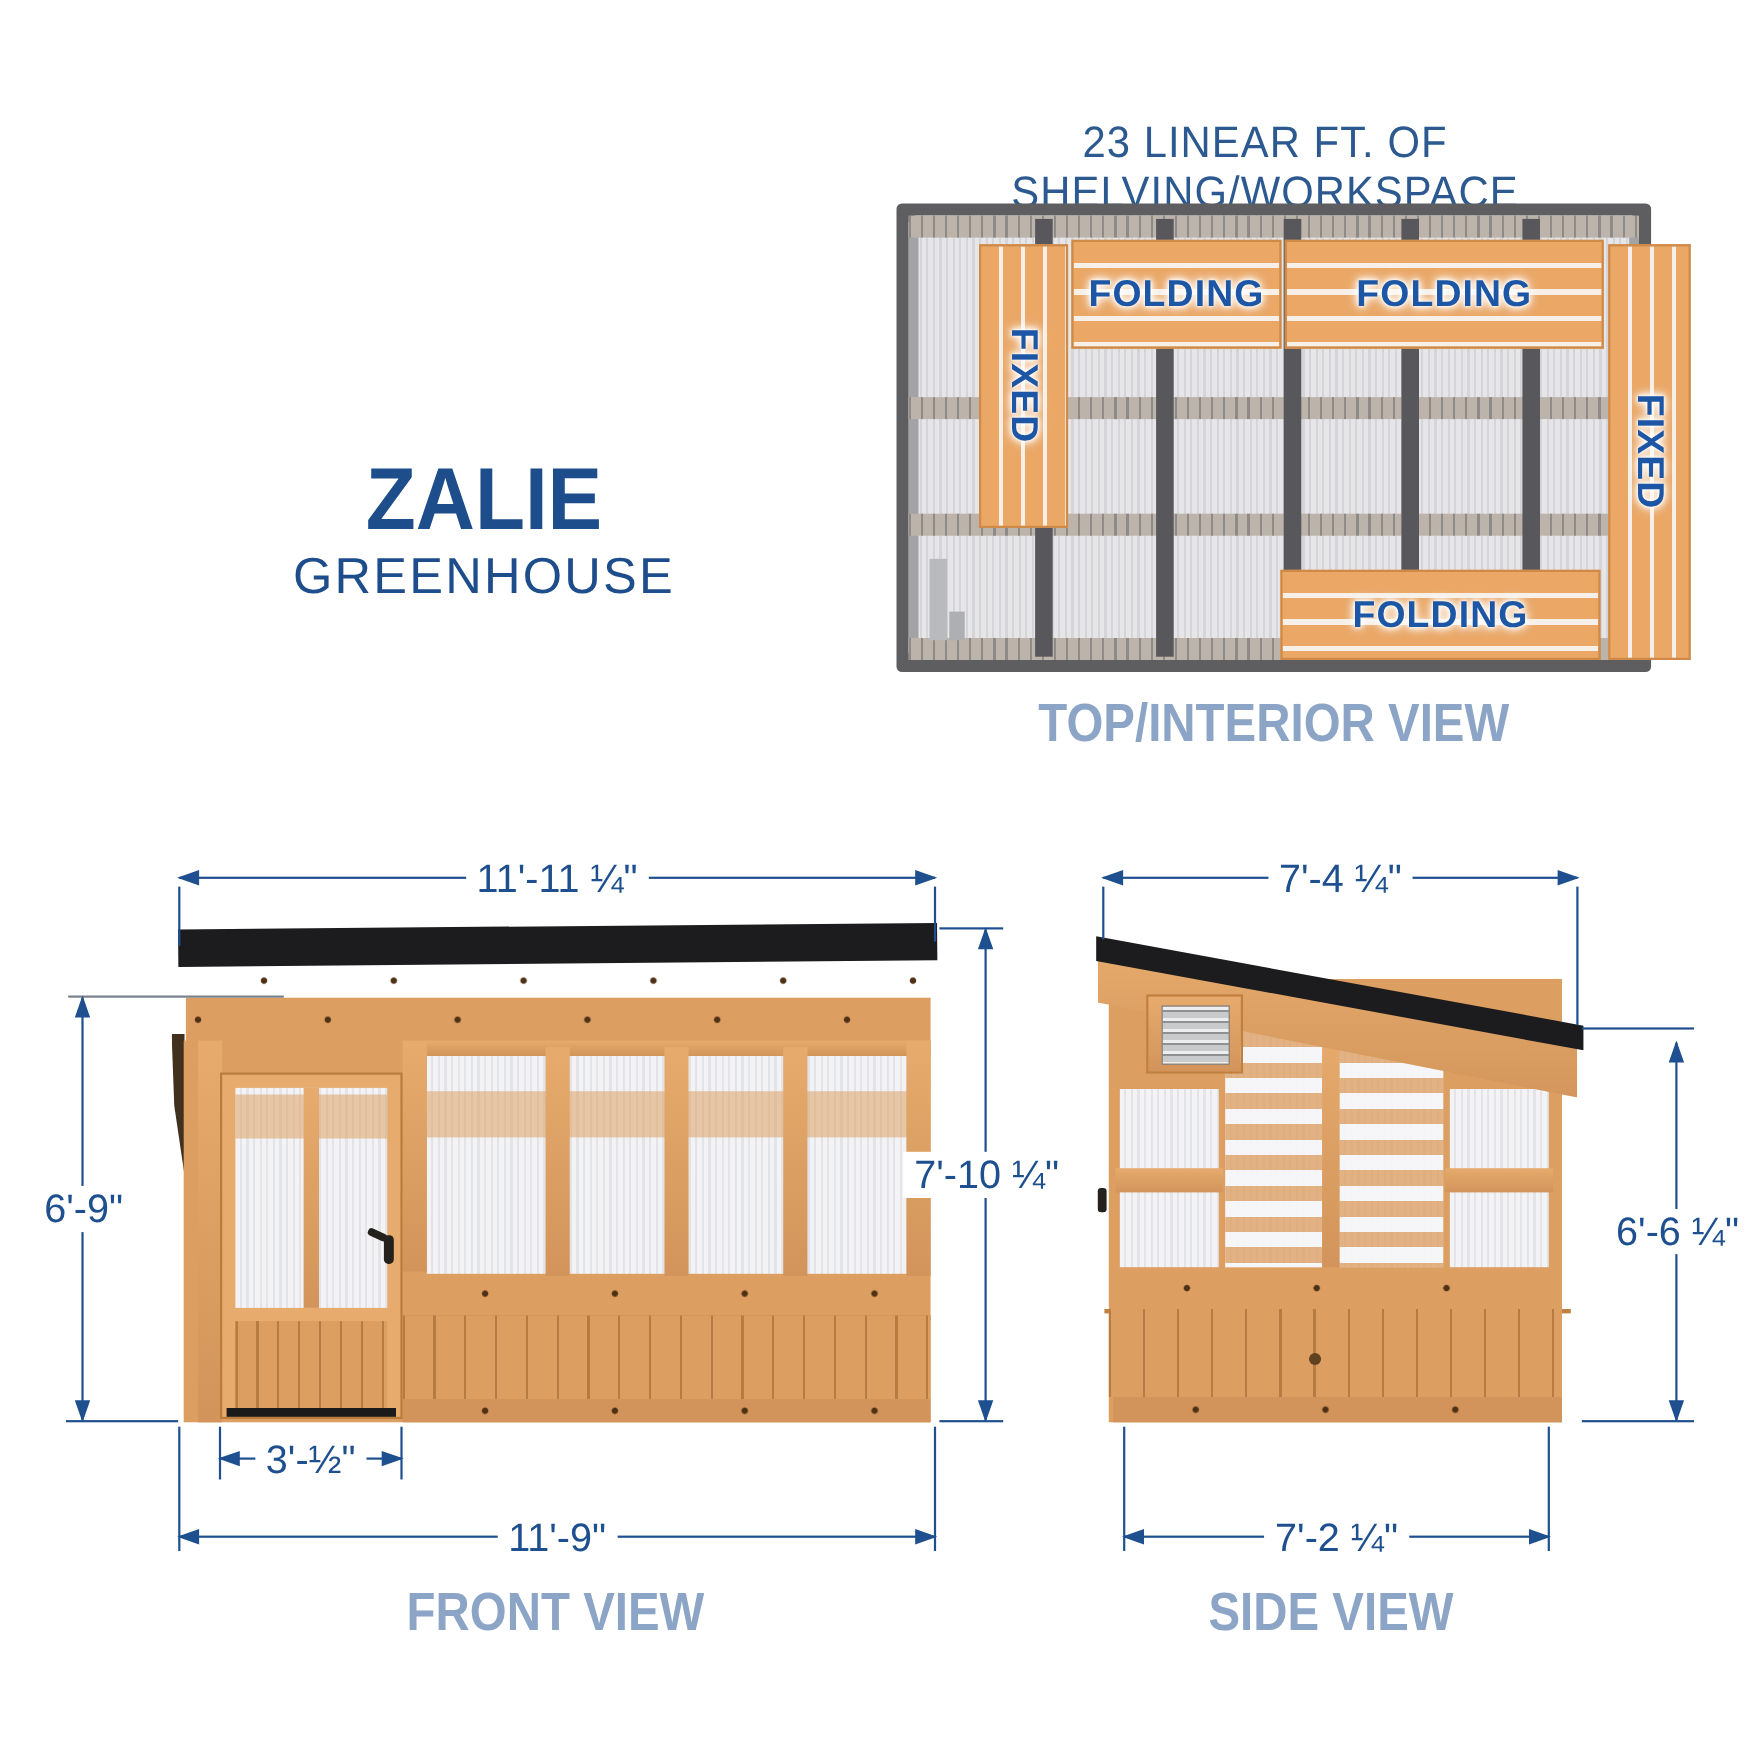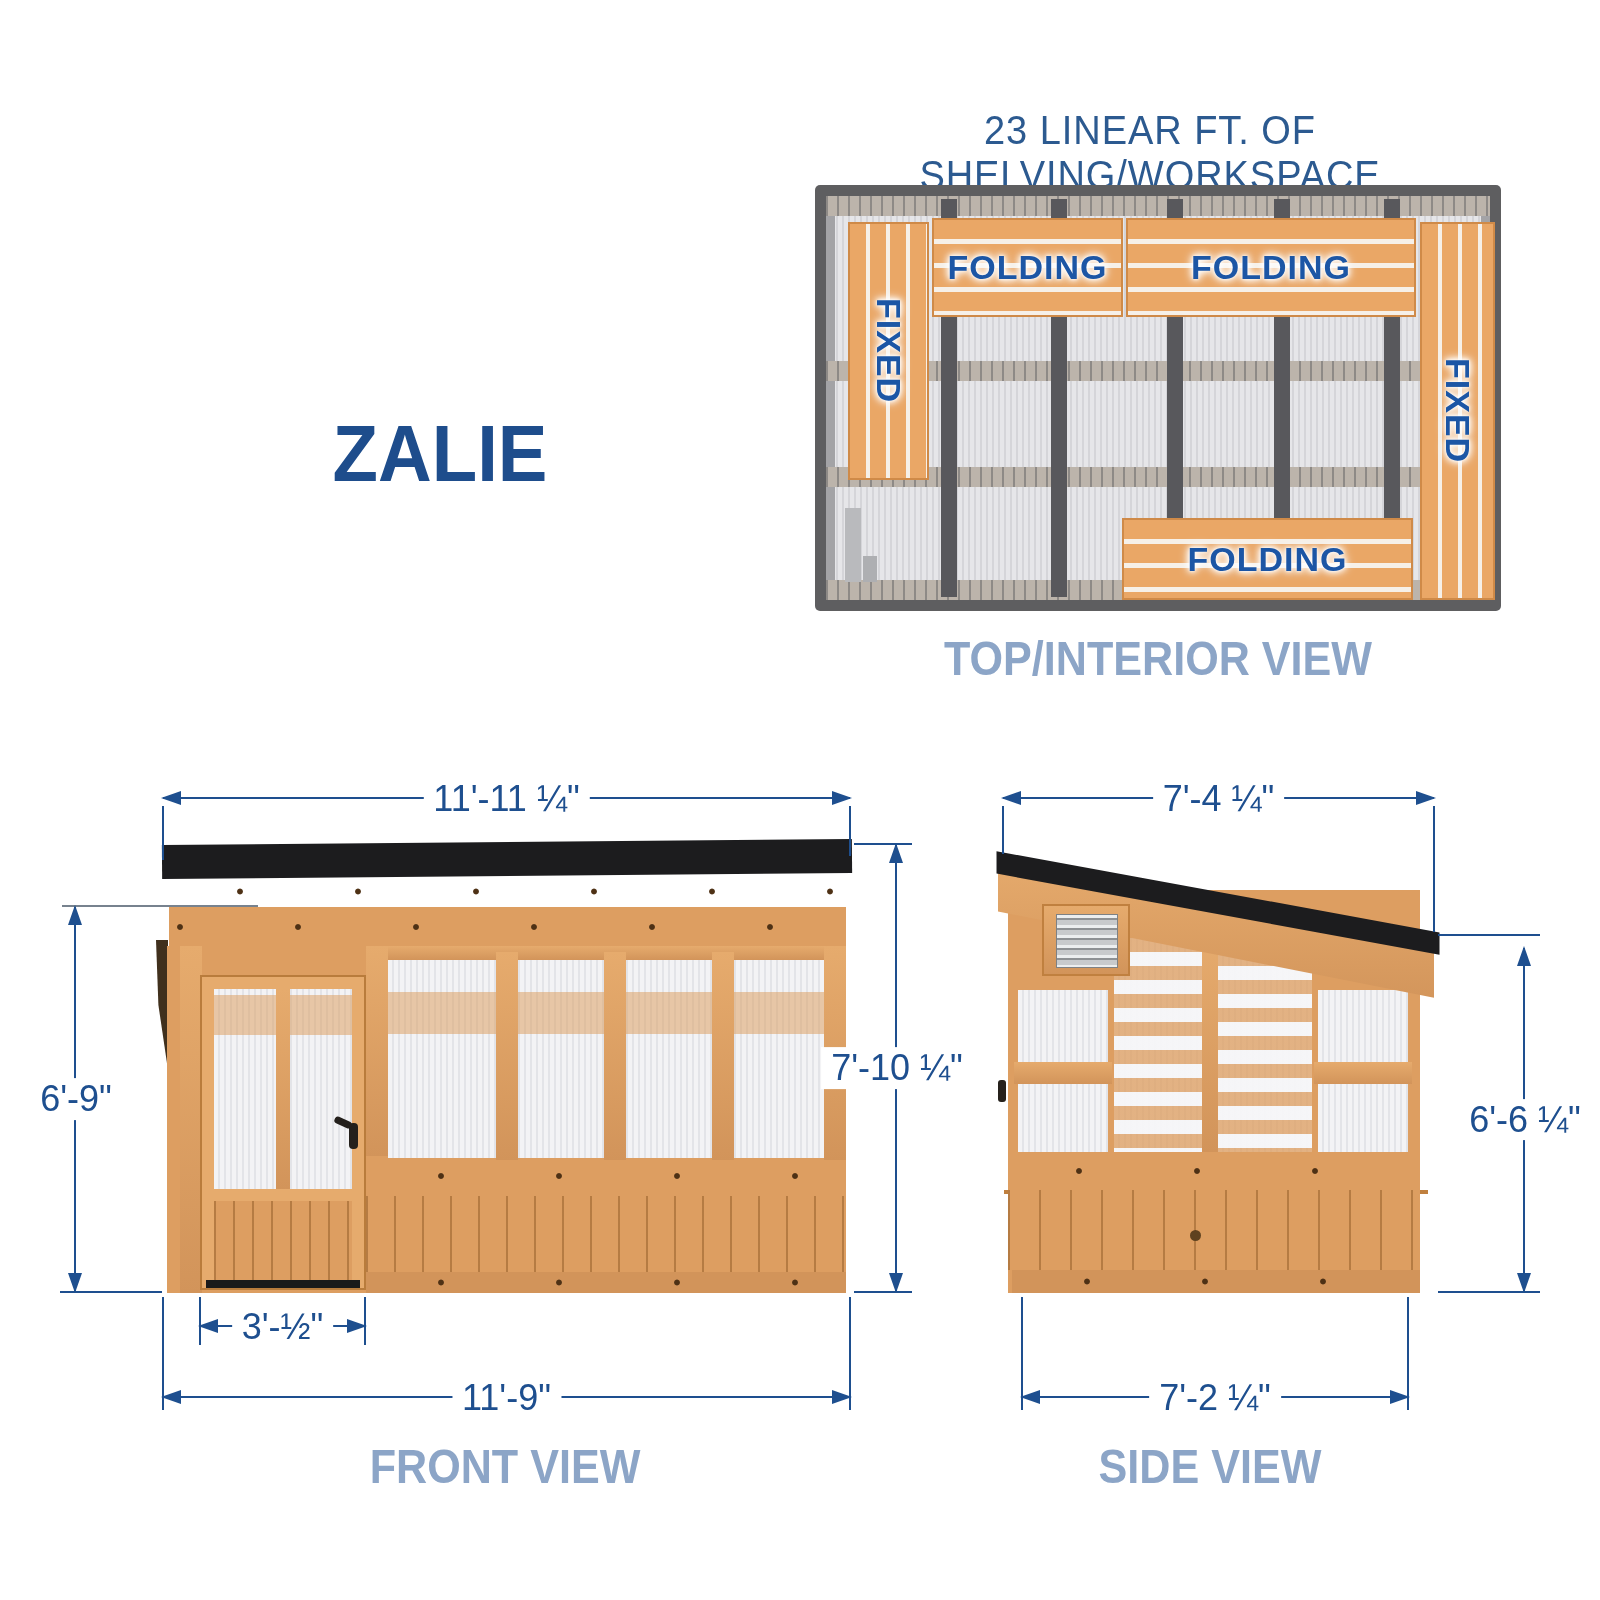--- a/index.html
+++ b/index.html
@@ -64,21 +64,21 @@
   
   .topview{left:815px;top:185px;width:686px;height:426px;background:var(--tv-frame);border-radius:5px;}
   .tv-inner{left:11px;top:11px;width:664px;height:404px;border-radius:7px;
       background-image:repeating-linear-gradient(90deg,#e6e6e9 0 4px,#d5d5d9 4px 6px);
       box-shadow:inset 0 0 0 9px #a3a3a6;}
   .tv-band{left:11px;height:20px;width:664px;background:#bcb4ab;
       background-image:repeating-linear-gradient(90deg,rgba(96,96,98,.5) 0 2px,transparent 2px 11px);}
   .beam{width:16px;top:14px;height:398px;background:var(--beam);}
   .tv-door{left:30px;top:505px;width:16px;height:76px;background:#b9babd;}
   .tv-doorstub{left:46px;top:555px;width:16px;height:26px;background:#aeafb2;}
-  .shelf{background-color:#eaa766;border:2px solid #cf8a48;box-sizing:border-box;}
+  .shelf{background-color:#eaa766;border:2px solid #cf8a48;box-sizing:border-box;margin-left:42px;}
   .shelf.h{background-image:repeating-linear-gradient(180deg,transparent 0 19px,#f6f0e8 19px 24px);}
   .shelf.v{background-image:repeating-linear-gradient(90deg,transparent 0 16px,#f6f0e8 16px 20px);}
   .slabel{position:absolute;inset:0;display:flex;align-items:center;justify-content:center;
       font-weight:700;font-size:34px;color:#1c56a5;letter-spacing:1px;
       text-shadow:0 0 3px #fff,0 0 6px #fff,0 0 9px #fff,0 0 12px #fff;}
   .shelf.v .slabel{writing-mode:vertical-rl;}
 
   
   .bld{overflow:visible;}
   .roof-front{left:12px;top:2px;width:690px;height:34px;background:var(--roof);
@@ -86,20 +86,21 @@
   .knot{border-radius:50%;background:#5f421f;}
 </style>
 </head>
 <body>
 
 <div id="canvas">
 
   <div class="abs note">23 LINEAR FT. OF SHELVING/WORKSPACE</div>
 
   <div class="abs brand-name">ZALIE</div>
+  <div class="abs brand-sub">GREENHOUSE</div>
 
   <div class="abs topview">
     <div class="abs tv-inner"></div>
     <div class="abs tv-band" style="top:176px;"></div>
     <div class="abs tv-band" style="top:282px;"></div>
     <div class="abs tv-band" style="top:11px;"></div>
     <div class="abs tv-band" style="top:395px;"></div>
     <div class="abs beam" style="left:126px;"></div>
     <div class="abs beam" style="left:236px;"></div>
     <div class="abs beam" style="left:352px;"></div>

